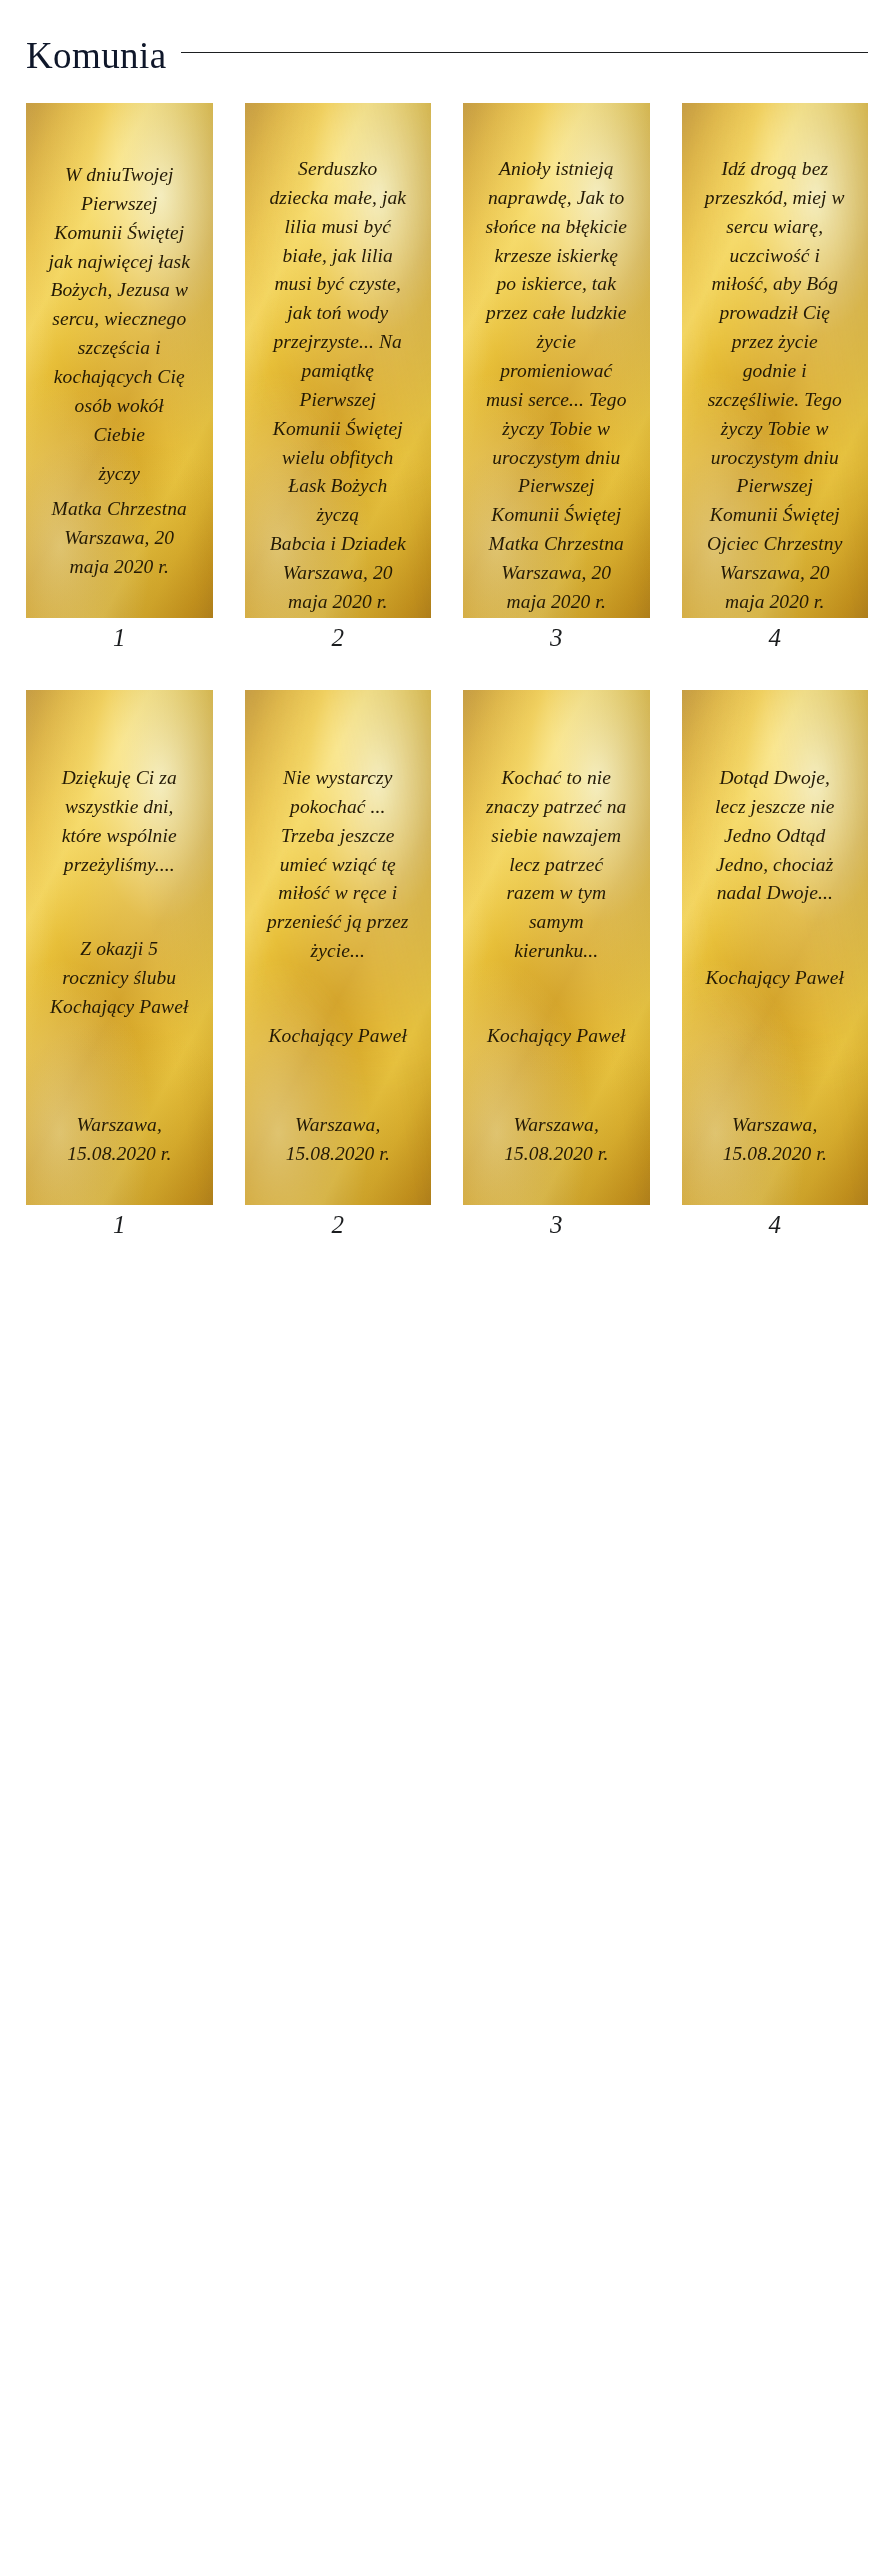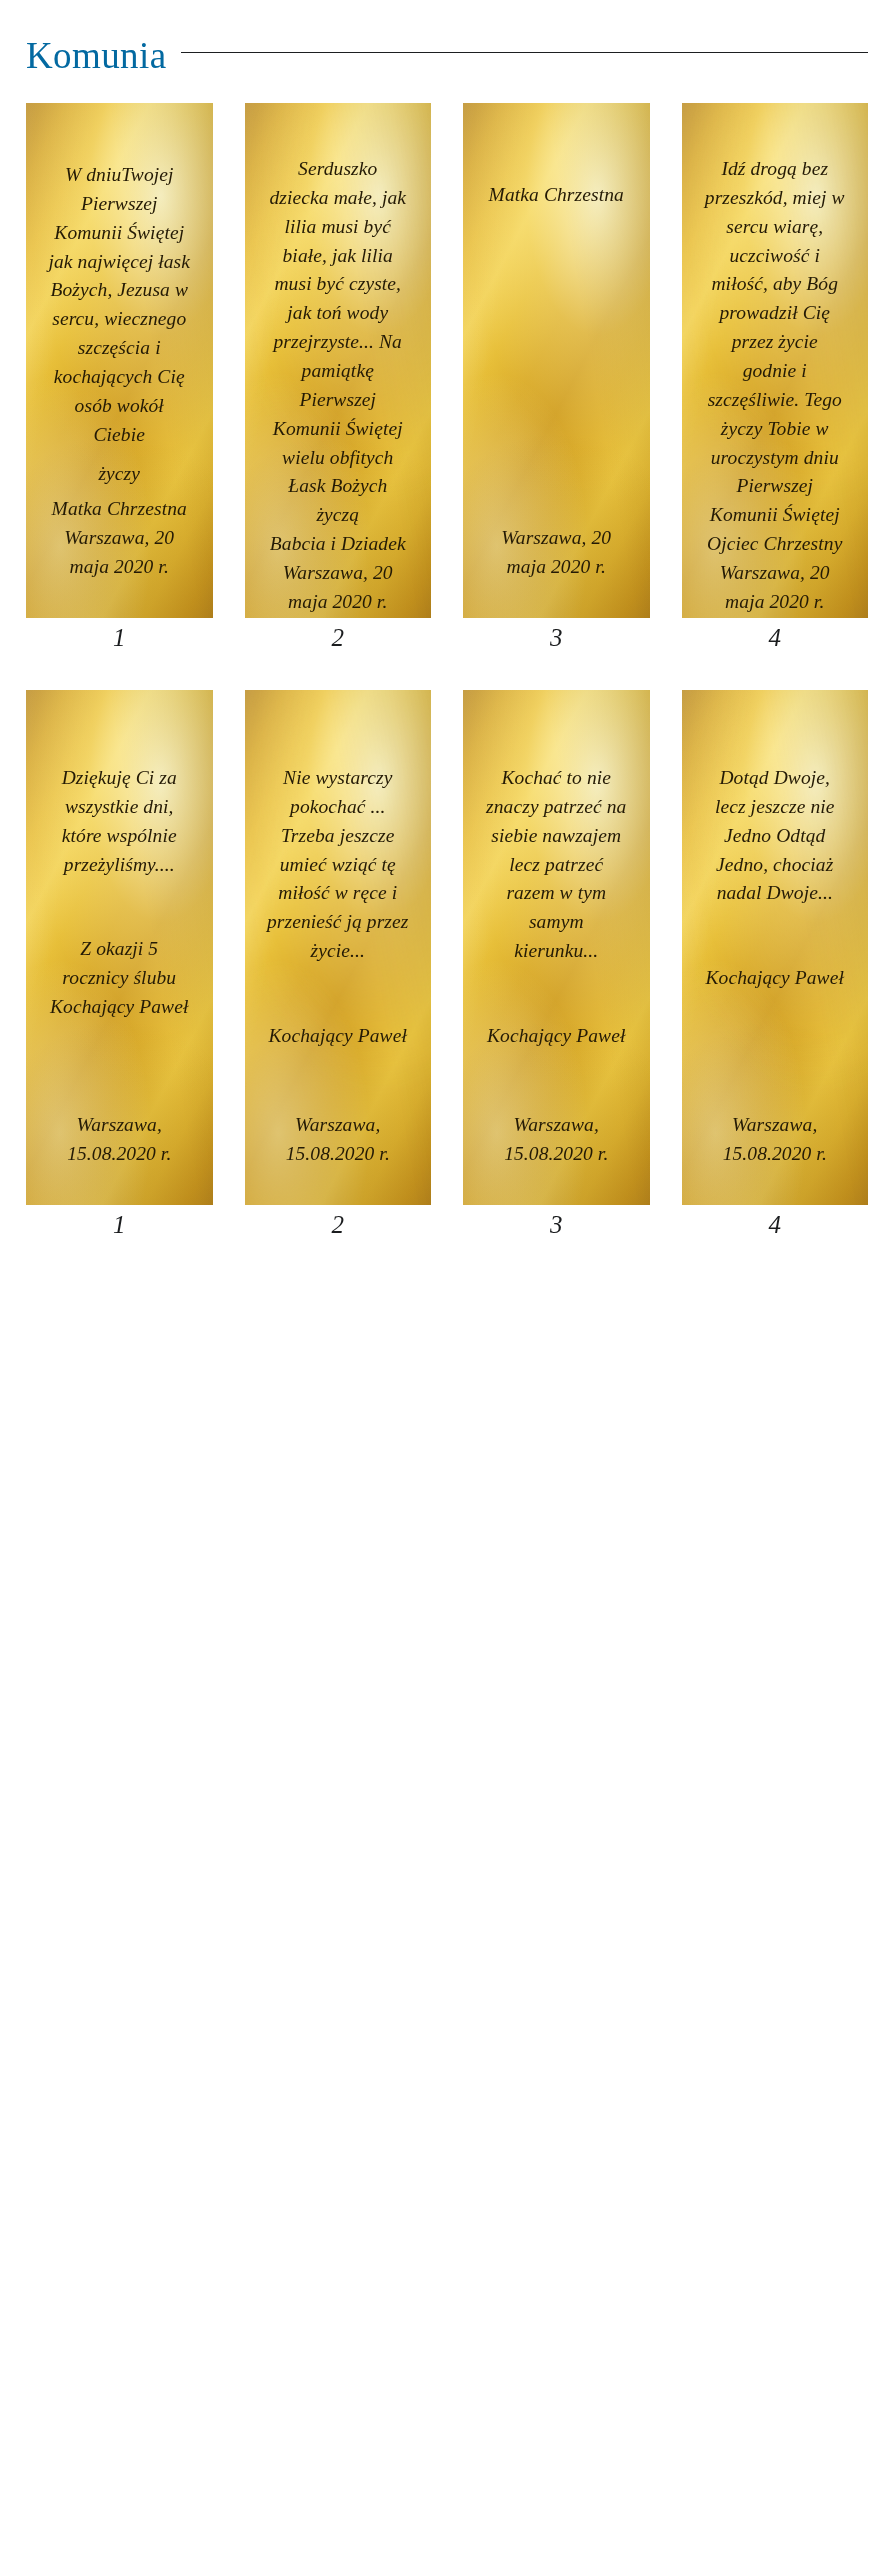--- a/index.html
+++ b/index.html
@@ -28,21 +28,21 @@
     gap: 0;
     padding-top: 34px;
     padding-bottom: 26px;
   }
   .section-title {
     font-family: "Liberation Serif", serif;
     font-size: 37px;
     font-weight: 400;
     letter-spacing: 0.4px;
     white-space: nowrap;
-    color: #0369a1;
+    color: #0f172a;
     padding-right: 14px;
   }
   .section-rule {
     flex: 1 1 auto;
     height: 0;
     border-top: 1px solid #1d1f21;
     margin-bottom: 6px;
   }
   .grid {
     display: grid;
@@ -174,20 +174,28 @@
             <div class="spacer-flex"></div>
             <div class="place-date">Warszawa, 20 maja 2020 r.</div>
           </div>
         </div>
         <div class="card-index">2</div>
       </div>
 
       <div class="card-wrap pad-top-sm">
         <div class="card">
           <div class="card-text">
+            <div class="verse">Anioły istnieją naprawdę,
+Jak to słońce na błękicie
+krzesze iskierkę po iskierce,
+tak przez całe ludzkie życie
+promieniować musi serce...
+Tego życzy Tobie
+w uroczystym dniu
+Pierwszej Komunii Świętej</div>
             <div class="sig-gap-2"></div>
             <div class="signature">Matka Chrzestna</div>
             <div class="spacer-flex"></div>
             <div class="place-date">Warszawa, 20 maja 2020 r.</div>
           </div>
         </div>
         <div class="card-index">3</div>
       </div>
 
       <div class="card-wrap pad-top-sm">

